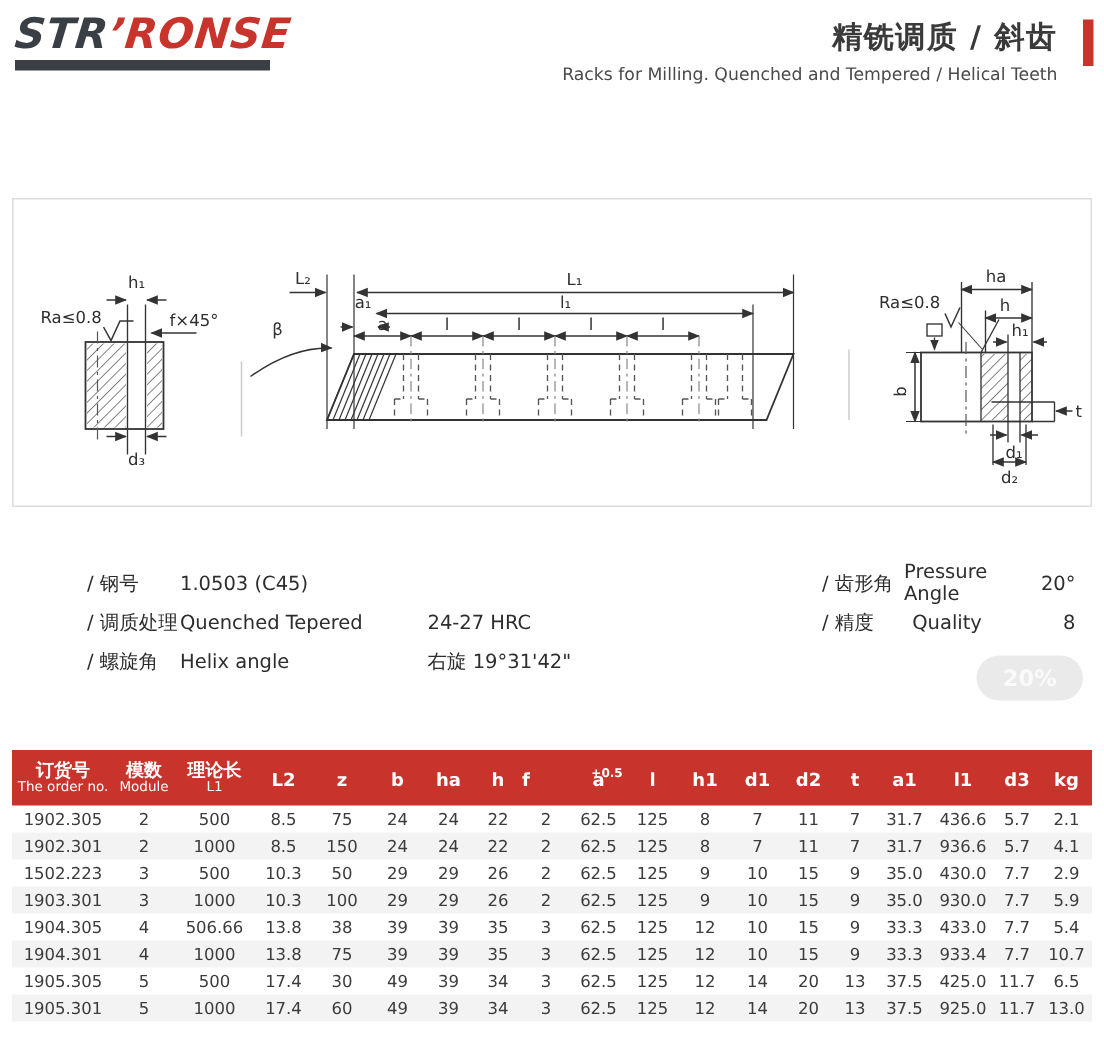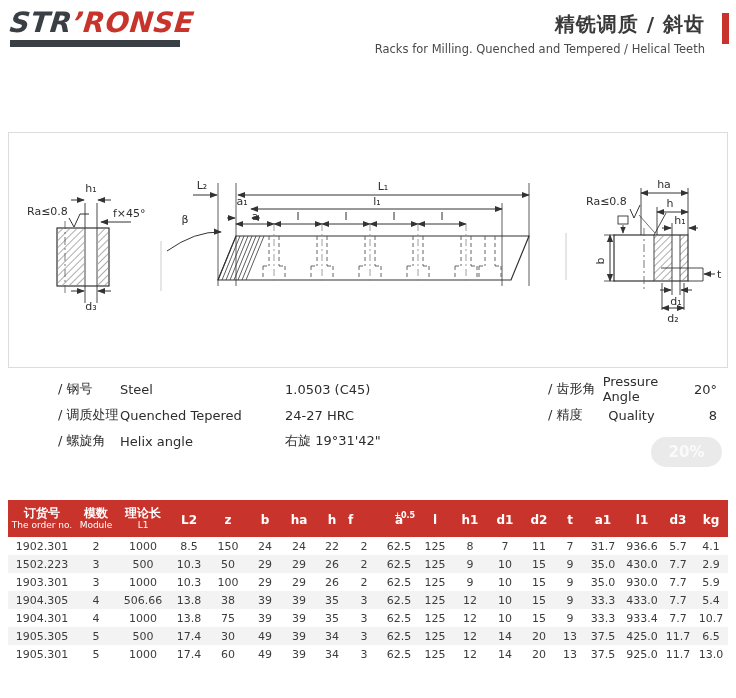--- a/index.html
+++ b/index.html
@@ -12,21 +12,21 @@
   .logo { position:absolute; left:10px; top:8px; }
   .logo-text { font-size:28px; font-weight:bold; font-style:italic; letter-spacing:.5px; display:inline-block; transform:skewX(-6deg); line-height:1.1; }
   .logo-dark { color:#3A3E45; }
   .logo-red  { color:#C8342B; }
   .logo-bar  { height:7px; background:#3A3E45; margin-top:1px; width:170px; }
   .titles { position:absolute; right:31px; top:11px; text-align:right; }
   .title-cn { font-size:20px; font-weight:bold; color:#3a3a3a; letter-spacing:1px; }
   .title-en { font-size:11.5px; color:#4a4a4a; margin-top:4px; }
   .accent-bar { position:absolute; right:7px; top:13px; width:7px; height:31px; background:#C8342B; }
   
-  .diagram-box { position:absolute; left:8px; top:132px; width:720px; height:236px; border:1px solid #dcdcdc; background:#fff; }
+  .diagram-box { position:absolute; left:8px; top:132px; width:720px; height:206px; border:1px solid #dcdcdc; background:#fff; }
   .diagram-box svg { display:block; }
   svg text { font-size:11px; fill:#2f2f2f; font-family:"DejaVu Sans","Liberation Sans",sans-serif; }
   
   .specs-col { position:absolute; top:376px; }
   .specs-left  { left:18px; width:420px; }
   .specs-right { left:508px; width:209px; }
   .spec-row { display:flex; height:26px; align-items:center; font-size:13px; color:#2d2d2d;margin-left:40px; }
   .specs-left  .spec-cn { width:62px;  }
   .specs-left  .spec-en { width:165px; }
   .specs-right .spec-cn { width:70px;  }
@@ -212,21 +212,20 @@
 
     <line x1="653" y1="175" x2="675" y2="175" stroke="#333" stroke-width="1" marker-start="url(#arr)" marker-end="url(#arr)"></line>
     <text x="664" y="189" text-anchor="middle">d₂</text>
   </g>
 </svg>
 </div>
 
 <div class="specs-col specs-left">
     <div class="spec-row">
       <span class="spec-cn">/ 钢号</span>
-      <span class="spec-en">Steel</span>
       <span class="spec-val">1.0503 (C45)</span>
     </div>
     <div class="spec-row">
       <span class="spec-cn">/ 调质处理</span>
       <span class="spec-en">Quenched Tepered</span>
       <span class="spec-val">24-27 HRC</span>
     </div>
     <div class="spec-row">
       <span class="spec-cn">/ 螺旋角</span>
       <span class="spec-en">Helix angle</span>
@@ -296,20 +295,41 @@
         <th><span class="th-single">d2</span></th>
         <th><span class="th-single">t</span></th>
         <th><span class="th-single">a1</span></th>
         <th><span class="th-single">l1</span></th>
         <th><span class="th-single">d3</span></th>
         <th><span class="th-single">kg</span></th>
       </tr>
   </thead>
   <tbody>
       <tr>
+        <td>1902.305</td>
+        <td>2</td>
+        <td>500</td>
+        <td>8.5</td>
+        <td>75</td>
+        <td>24</td>
+        <td>24</td>
+        <td>22</td>
+        <td>2</td>
+        <td>62.5</td>
+        <td>125</td>
+        <td>8</td>
+        <td>7</td>
+        <td>11</td>
+        <td>7</td>
+        <td>31.7</td>
+        <td>436.6</td>
+        <td>5.7</td>
+        <td>2.1</td>
+      </tr>
+      <tr>
         <td>1902.301</td>
         <td>2</td>
         <td>1000</td>
         <td>8.5</td>
         <td>150</td>
         <td>24</td>
         <td>24</td>
         <td>22</td>
         <td>2</td>
         <td>62.5</td>

